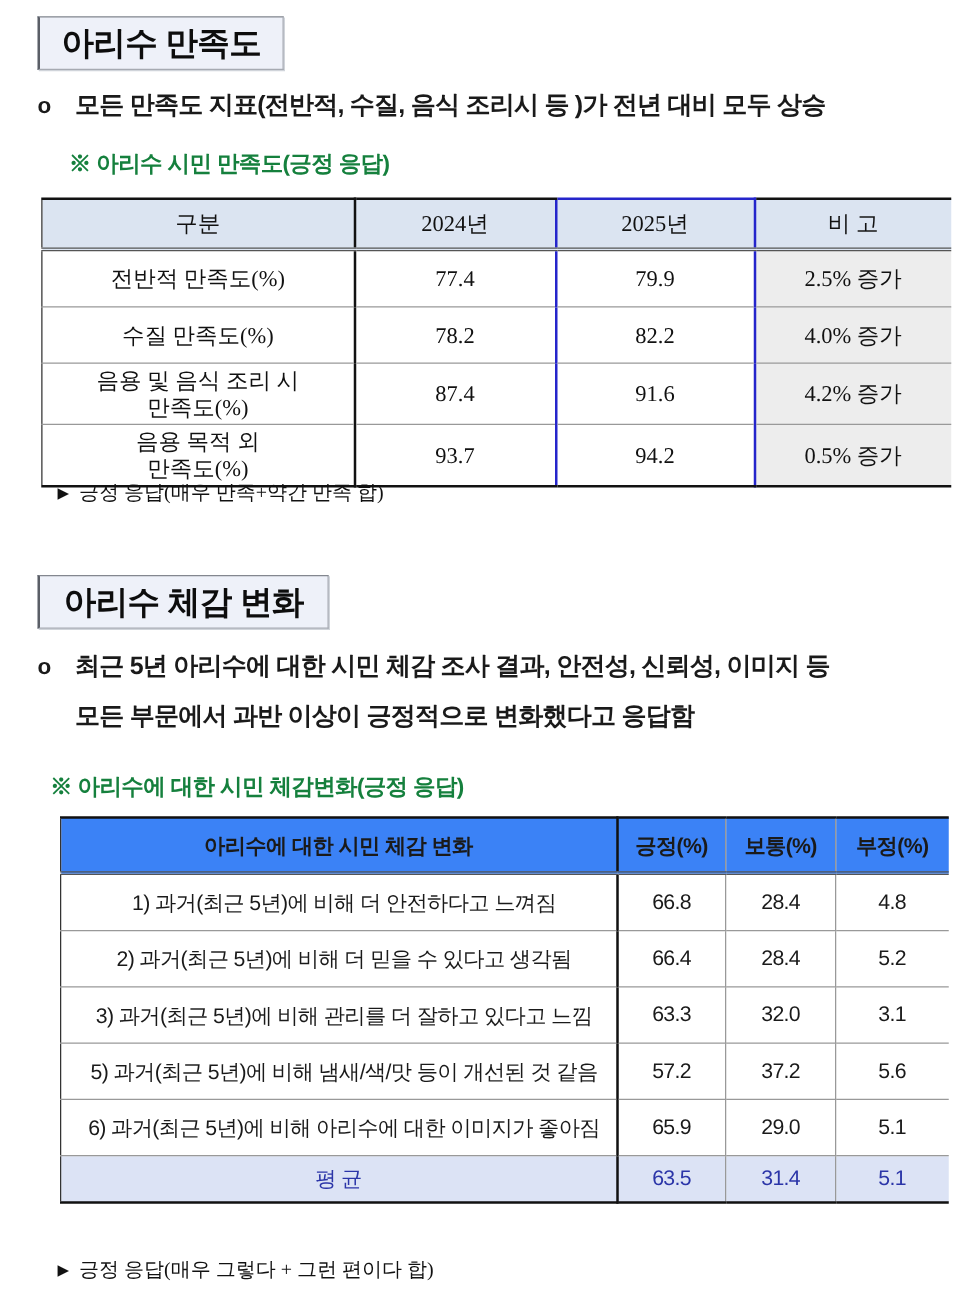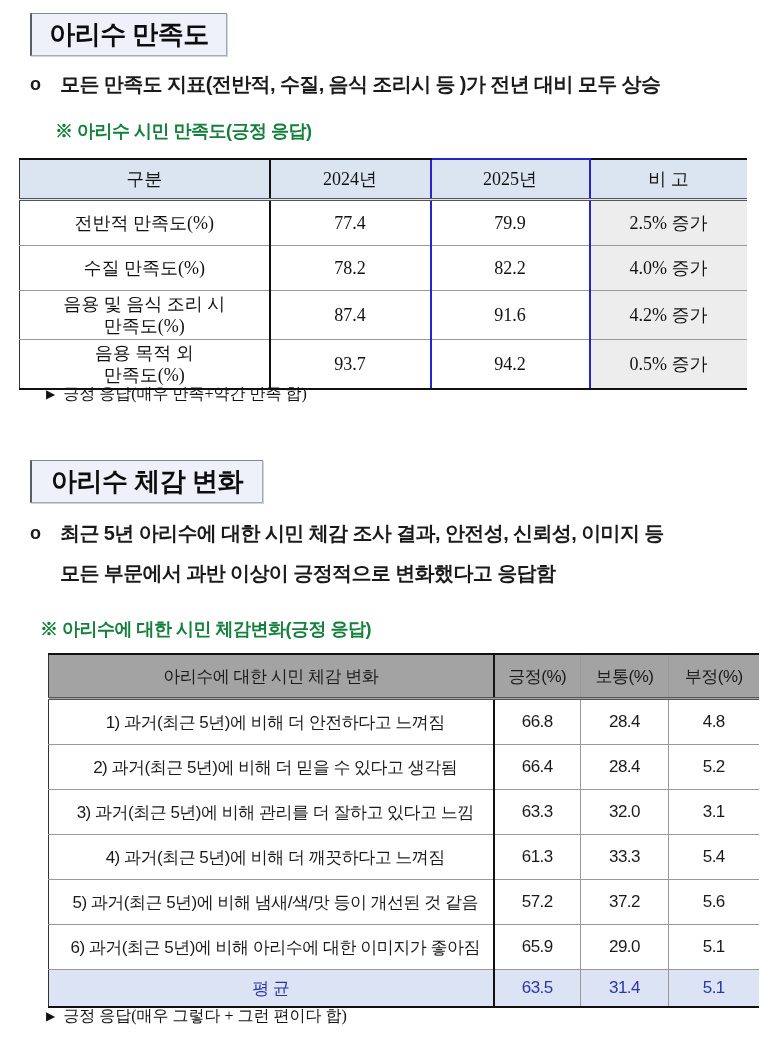--- a/index.html
+++ b/index.html
@@ -23,40 +23,40 @@
   .b2{left:30px;top:513px;width:745px;line-height:40px;}
   .b2 .btext div{white-space:nowrap;}
 
   
   .note{position:absolute;font-size:18px;font-weight:600;letter-spacing:-0.5px;color:#15803d;}
   .n1{left:55px;top:119px;}
   .n2{left:40px;top:617px;}
 
   
   table{border-collapse:collapse;table-layout:fixed;}
-  .t1{position:absolute;left:19px;top:158px;width:727px;
+  .t1{position:absolute;left:33px;top:158px;width:727px;
       font-family:"Liberation Serif","DejaVu Serif",serif;font-size:18px;color:#111;}
   .t1 th,.t1 td{text-align:center;vertical-align:middle;padding:0;line-height:1.25;}
   .t1 th{height:38px;background:#dbe4f1;font-weight:normal;
          border-top:2px solid #111;border-bottom:3px double #555;}
   .t1 td{border-bottom:1px solid #999;}
   .t1 tbody tr:nth-child(1) td,.t1 tbody tr:nth-child(2) td{height:44px;}
   .t1 tbody tr:nth-child(3) td,.t1 tbody tr:nth-child(4) td{height:48px;}
   .t1 tbody tr:last-child td{border-bottom:2px solid #111;}
   .t1 .c0{border-left:1px solid #333;border-right:2px solid #111;}
   .t1 .hl{border-left:2px solid #2525cb;border-right:2px solid #2525cb;}
   .t1 th.hl{border-top:2px solid #2525cb;}
   .t1 .rm{background:#ededed;}
   .t1 td.c0{white-space:pre-line;}
 
   
   .t2{position:absolute;left:48px;top:653px;width:710px;font-size:17px;
       font-family:"Liberation Sans",sans-serif;color:#1a1a1a;letter-spacing:-0.5px;}
   .t2 th,.t2 td{text-align:center;vertical-align:middle;padding:0;}
-  .t2 th{height:42px;background:#a3a3a3;font-weight:400;
+  .t2 th{height:42px;background:#3b82f6;font-weight:700;
          border-top:2px solid #111;border-bottom:3px double #555;}
   .t2 td{height:44px;border-bottom:1px solid #999;}
   .t2 .c0{border-left:1px solid #333;border-right:2px solid #111;}
   .t2 td.c0{text-align:center;padding-left:9px;}
   .t2 .n1,.t2 .n2{border-right:1px solid #999;}
   .t2 tr.avg td{height:36px;background:#dce3f5;color:#2b35a8;border-bottom:2px solid #111;}
   .t2 tr.avg td.c0{text-align:center;padding-left:0;}
 
   
   .footnote{position:absolute;display:flex;align-items:center;gap:8px;
@@ -173,26 +173,20 @@
         <td class="n2">28.4</td>
         <td>5.2</td>
       </tr>
       <tr>
         <td class="c0">3) 과거(최근 5년)에 비해 관리를 더 잘하고 있다고 느낌</td>
         <td class="n1">63.3</td>
         <td class="n2">32.0</td>
         <td>3.1</td>
       </tr>
       <tr>
-        <td class="c0">4) 과거(최근 5년)에 비해 더 깨끗하다고 느껴짐</td>
-        <td class="n1">61.3</td>
-        <td class="n2">33.3</td>
-        <td>5.4</td>
-      </tr>
-      <tr>
         <td class="c0">5) 과거(최근 5년)에 비해 냄새/색/맛 등이 개선된 것 같음</td>
         <td class="n1">57.2</td>
         <td class="n2">37.2</td>
         <td>5.6</td>
       </tr>
       <tr>
         <td class="c0">6) 과거(최근 5년)에 비해 아리수에 대한 이미지가 좋아짐</td>
         <td class="n1">65.9</td>
         <td class="n2">29.0</td>
         <td>5.1</td>

